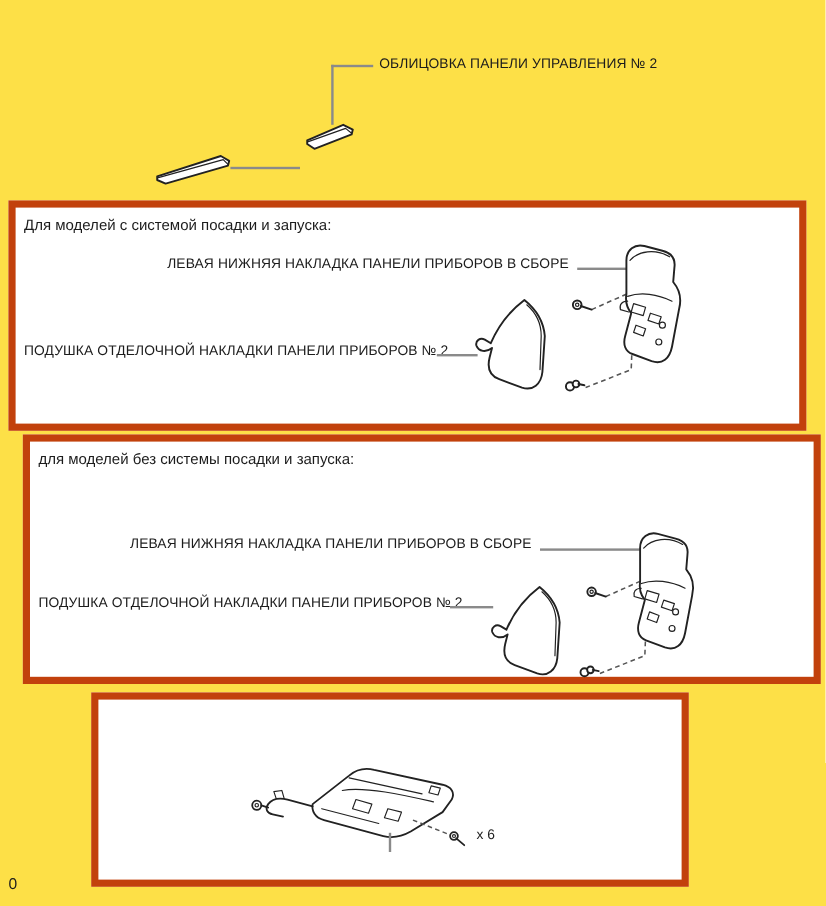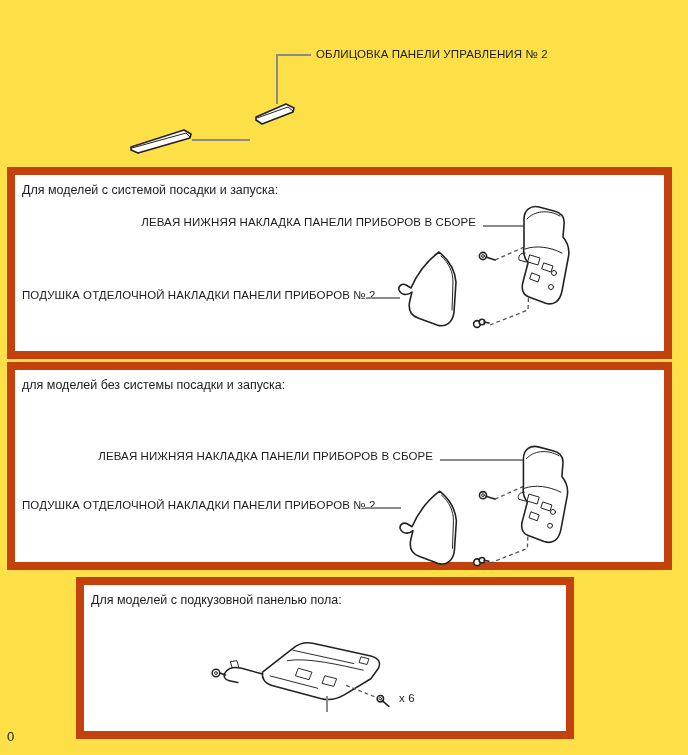--- a/index.html
+++ b/index.html
@@ -12,21 +12,21 @@
   .label {
     font-size:11.5px; line-height:13px; color:#1c1c1c; white-space:nowrap;
     letter-spacing:0.1px;
   }
   .header {
     font-size:12.5px; line-height:15px; color:#1c1c1c; white-space:nowrap;
   }
   .leader-h { position:absolute; height:2px; background:#8a8a8a; }
   .leader-v { position:absolute; width:2px;  background:#8a8a8a; }
   .option-box {
-    position:absolute; border:8px solid #c2410c; background:#ffffff;
+    position:absolute; border:6px solid #c2410c; background:#ffffff;
   }
   svg { display:block; }
   .art { stroke:#222222; fill:#ffffff; stroke-width:1.6; stroke-linejoin:round; stroke-linecap:round; }
   .art-thin { stroke:#222222; fill:none; stroke-width:1; stroke-linejoin:round; stroke-linecap:round; }
   .art-dash { stroke:#555555; fill:none; stroke-width:1.3; stroke-dasharray:4 3; }
   .footer-mark { font-size:13px; color:#1c1c1c; }
 </style>
 </head>
 <body>
 
@@ -89,21 +89,21 @@
         </g>
         <g transform="translate(82,120)">
           <circle class="art" cx="4" cy="6" r="3.4"></circle>
           <circle class="art" cx="9" cy="4" r="2.8"></circle>
           <path class="art" d="M11 4 l5 1" stroke-width="2"></path>
         </g>
       </svg>
     </div>
   </div>
 
-  <div class="option-box" style="left:7px; top:362px; width:665px; height:208px;">
+  <div class="option-box" style="left:19px; top:362px; width:665px; height:208px;">
     <div class="abs header" style="left:7px; top:8px;">для моделей без системы посадки и запуска:</div>
 
     <div class="abs label" style="left:60px; top:80px; width:358px; text-align:right;">ЛЕВАЯ НИЖНЯЯ НАКЛАДКА ПАНЕЛИ ПРИБОРОВ В СБОРЕ</div>
     <div class="leader-h" style="left:425px; top:89px; width:86px;"></div>
 
     <div class="abs label" style="left:7px; top:129px;">ПОДУШКА ОТДЕЛОЧНОЙ НАКЛАДКИ ПАНЕЛИ ПРИБОРОВ № 2</div>
     <div class="leader-h" style="left:350px; top:137px; width:36px;"></div>
 
     <div class="abs" style="left:376px; top:68px; width:185px; height:138px;">
       <svg width="185" height="138" viewBox="0 0 185 140">
@@ -132,21 +132,20 @@
         <g transform="translate(82,120)">
           <circle class="art" cx="4" cy="6" r="3.4"></circle>
           <circle class="art" cx="9" cy="4" r="2.8"></circle>
           <path class="art" d="M11 4 l5 1" stroke-width="2"></path>
         </g>
       </svg>
     </div>
   </div>
 
   <div class="option-box" style="left:76px; top:577px; width:498px; height:162px;">
-    <div class="abs header" style="left:7px; top:8px;">Для моделей с подкузовной панелью пола:</div>
 
     <div class="abs" style="left:114px; top:51px; width:225px; height:76px;">
       <svg width="225" height="76" viewBox="0 0 225 80">
 
         <g>
           <path class="art" d="M62 38 L94 13 C100 8 108 6 116 8 L176 21 C184 23 187 28 184 34 L176 45 L148 62 C141 66 132 68 124 66 L72 52 C64 50 61 44 62 38 Z"></path>
           <path class="art-thin" d="M94 15 L158 29"></path>
           <path class="art-thin" d="M88 26 C108 22 146 31 168 36"></path>
           <path class="art-thin" d="M70 42 L120 55"></path>
           <path class="art-thin" d="M100 34 l14 4 -3 8 -14 -4 z"></path>

